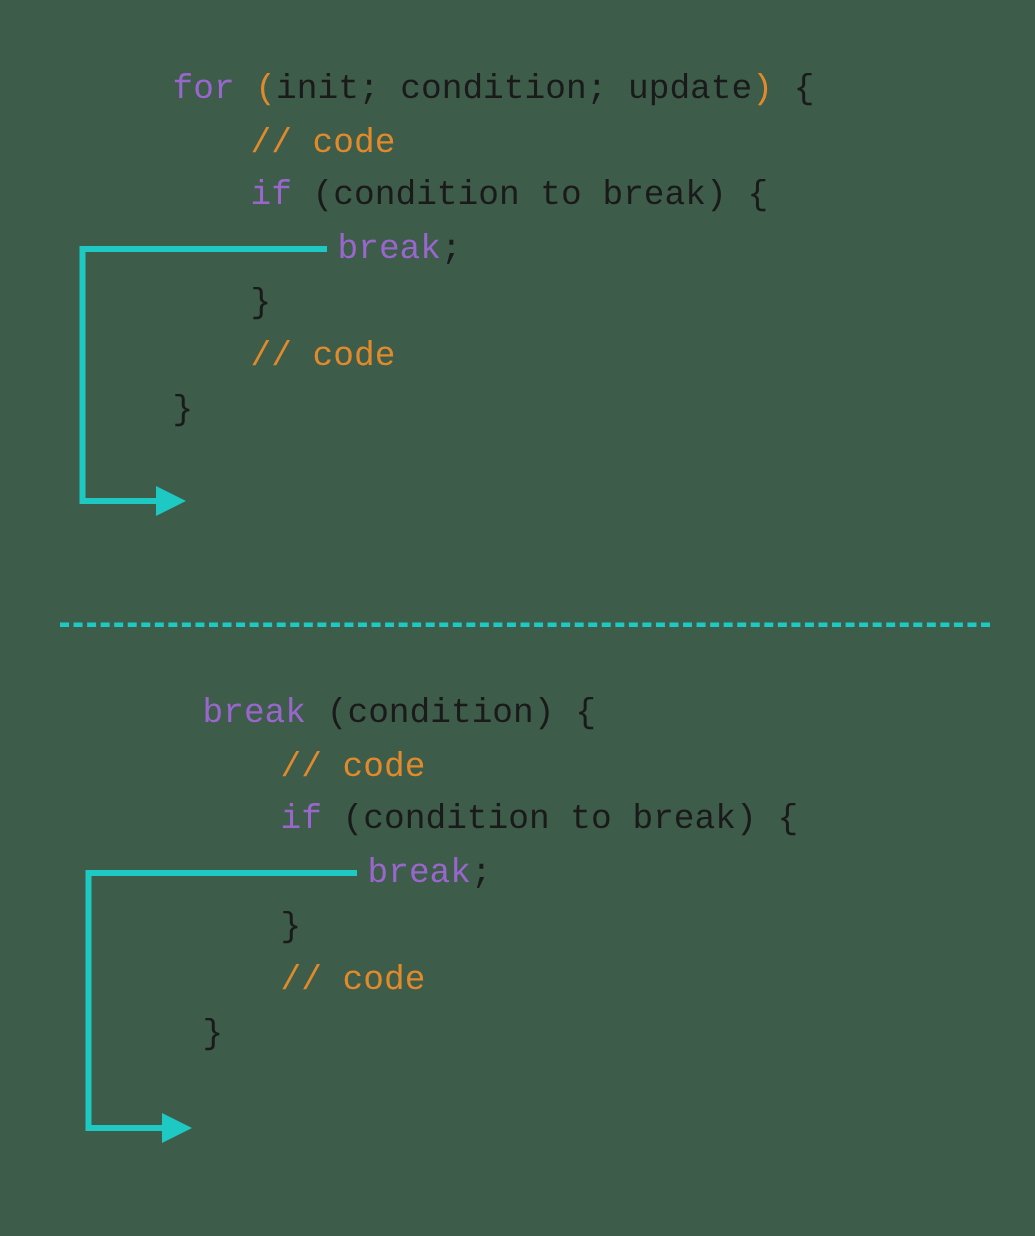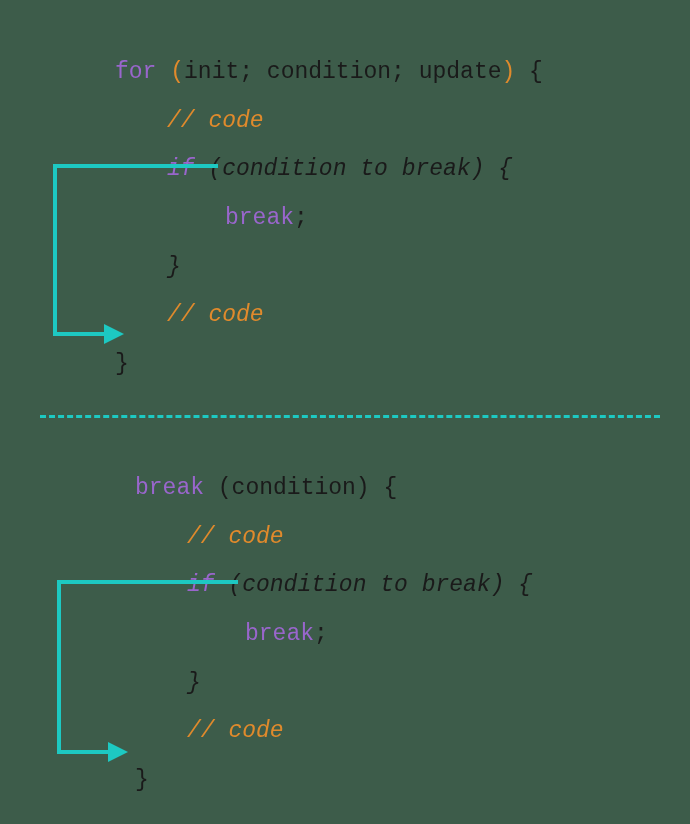--- a/index.html
+++ b/index.html
@@ -32,39 +32,37 @@
       color: #9966cc;
     }
     .kw-orange {
       color: #e08a2c;
     }
     .txt-black {
       color: #1a1a1a;
     }
     .indent1 {
       padding-left: 52px;
-      font-style: italic;
     }
     .break-indent {
       padding-left: 110px;
     }
     .arrow-svg {
       position: absolute;
       pointer-events: none;
     }
     .divider {
       position: absolute;
       top: 415px;
       left: 40px;
       width: 620px;
       border-top: 3px dashed #1dc9c2;
     }
     .line {
       white-space: pre;
-      margin-top: 13px;
     }
   </style>
 </head>
 <body>
 
 <div class="code-block for-block">
   <div class="line"><span class="kw-purple">for</span><span class="kw-orange"> (</span><span class="txt-black">init; condition; update</span><span class="kw-orange">) </span><span class="txt-black">{</span></div>
   <div class="line indent1"><span class="kw-orange">// code</span></div>
   <div class="line indent1"><span class="kw-purple">if</span><span class="txt-black"> (condition to break) {</span></div>
   <div class="line break-indent"><span class="kw-purple">break</span><span class="txt-black">;</span></div>

